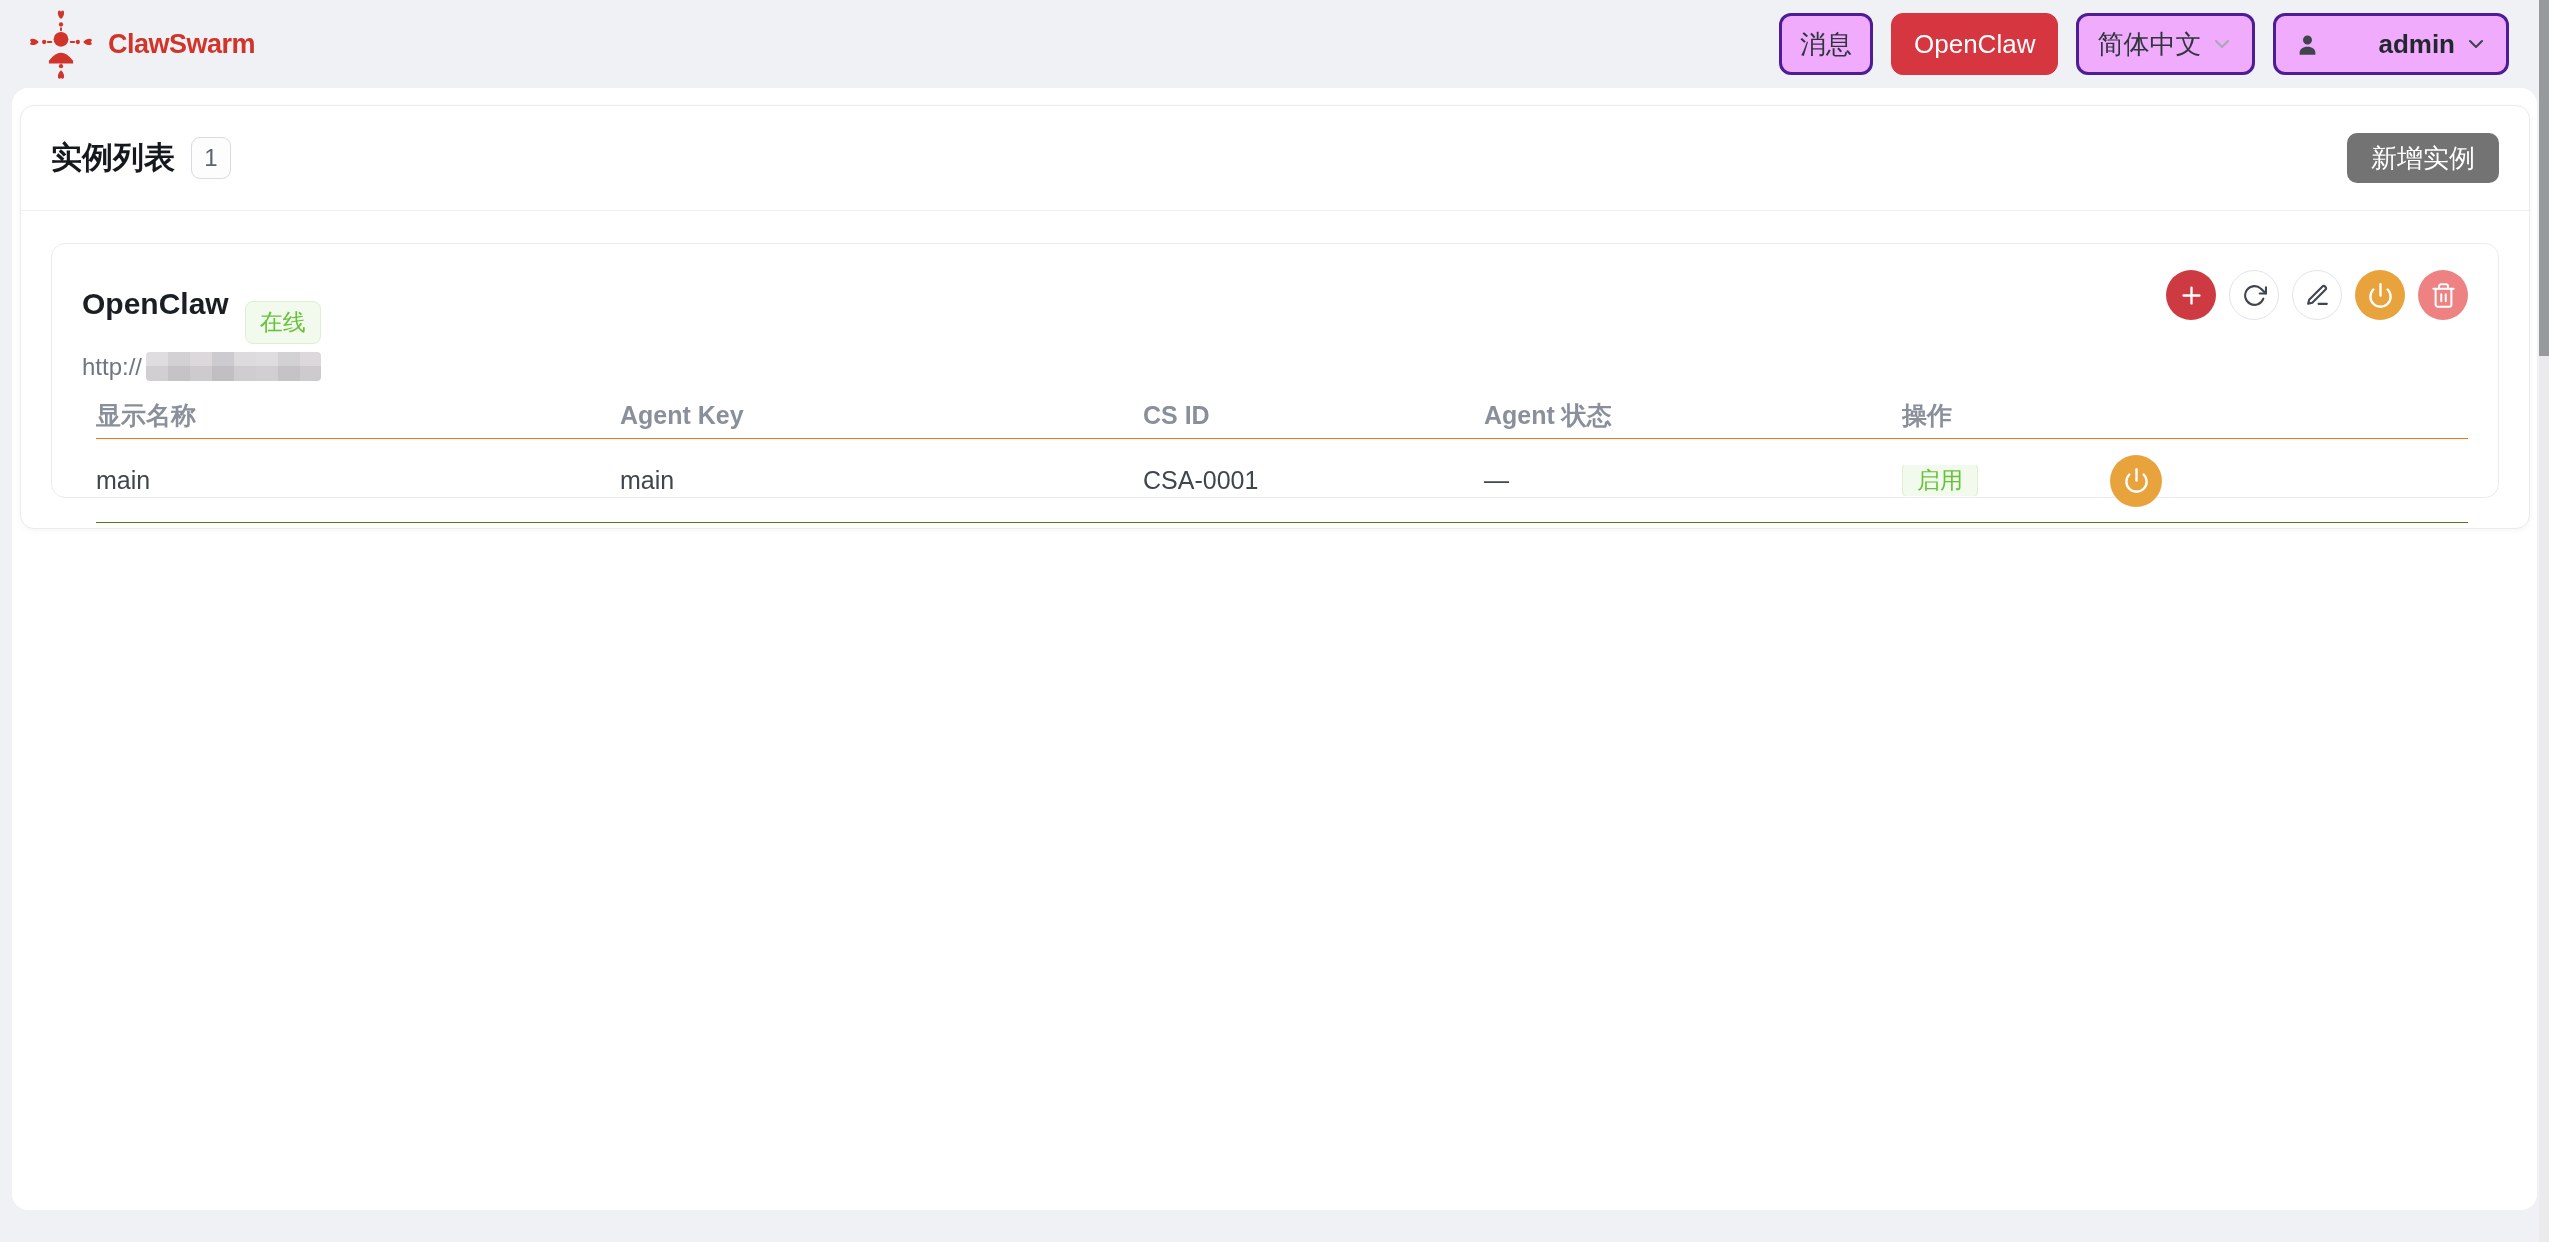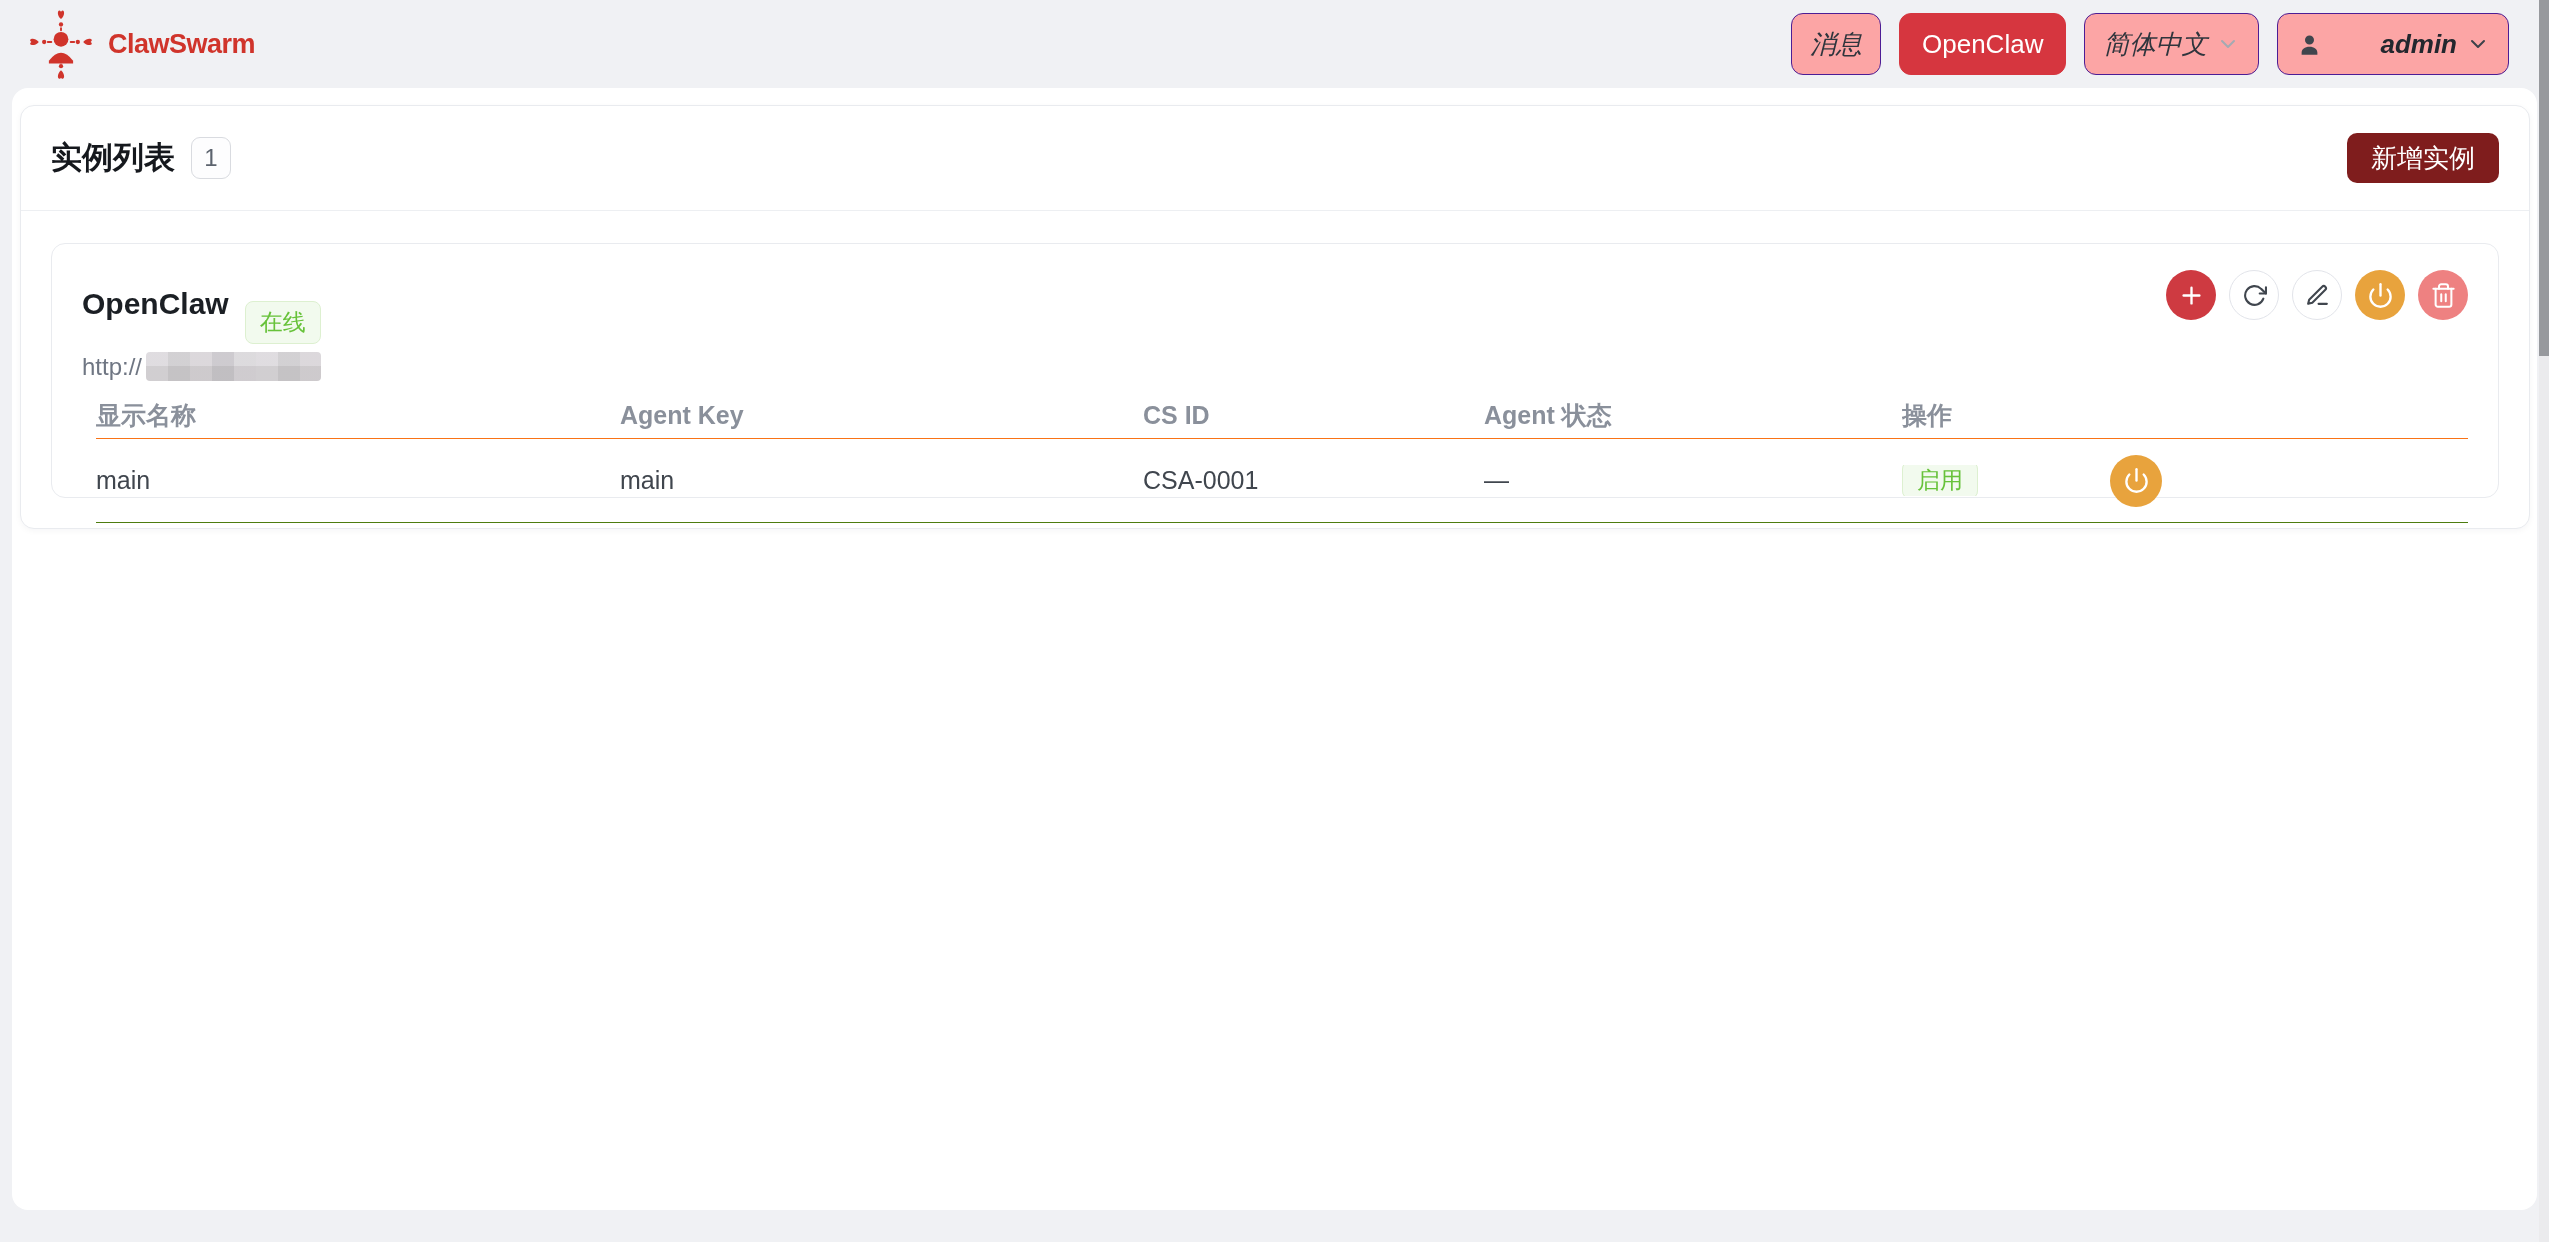--- a/index.html
+++ b/index.html
@@ -18,21 +18,21 @@
     display: flex; align-items: center; justify-content: space-between;
     padding: 0 26px 0 26px;
   }
   .logo { display: flex; align-items: center; gap: 12px; cursor: pointer; }
   .logo-mark { width: 70px; height: 74px; }
   .logo-text { font-size: 27px; font-weight: 800; color: #d0342b; letter-spacing: -0.5px; }
 
   .topnav { display: flex; align-items: center; gap: 18px; }
   .btn { display: flex; align-items: center; justify-content: center; gap: 9px;
          height: 62px; border-radius: 12px; font-size: 26px; cursor: pointer; user-select: none; }
-  .btn-plain { background: #fca5a5; border: 1px solid #4c1d95; color: #2f353d; padding: 0 18px; font-style: italic; }
+  .btn-plain { background: #f0abfc; border: 3px solid #4c1d95; color: #2f353d; padding: 0 18px; }
   .btn-red   { background: #d6363f; border: 1px solid #d6363f; color: #ffffff; padding: 0 22px; }
   .chev { width: 24px; height: 24px; stroke: #a4aab2; fill: none; stroke-width: 2; stroke-linecap: round; stroke-linejoin: round; }
   .chev-dark { stroke: #3c424a; }
   .user-icon { width: 27px; height: 27px; fill: #40454d; }
   .user-name { font-weight: 600; color: #23272e; margin-left: 48px; }
 
   
   .wrapper {
     position: absolute; left: 12px; right: 12px; top: 88px; bottom: 32px;
     background: #ffffff; border-radius: 16px;
@@ -51,21 +51,21 @@
   .card-head-left { display: flex; align-items: flex-end; }
   .page-title { font-size: 31px; font-weight: 700; color: #15181d; }
   .count-badge {
     margin-left: 16px; min-width: 40px; height: 42px; padding: 0 10px;
     border: 1px solid #d9dbe0; border-radius: 9px; background: #fdfdfe;
     display: flex; align-items: center; justify-content: center;
     font-size: 24px; color: #5c636e;
   }
   .add-btn {
     height: 50px; padding: 0 24px; border-radius: 10px; border: none;
-    background: #7f1d1d; color: #fff; font-size: 26px; cursor: pointer;
+    background: #737373; color: #fff; font-size: 26px; cursor: pointer;
     display: flex; align-items: center;
   }
 
   
   .inner-card {
     margin: 32px 30px 0 30px; height: 255px;
     border: 1px solid #e9ebef; border-radius: 14px; background: #fff;
     padding: 0 30px;
   }
   .inner-head { display: flex; justify-content: space-between; padding-top: 20px; }

